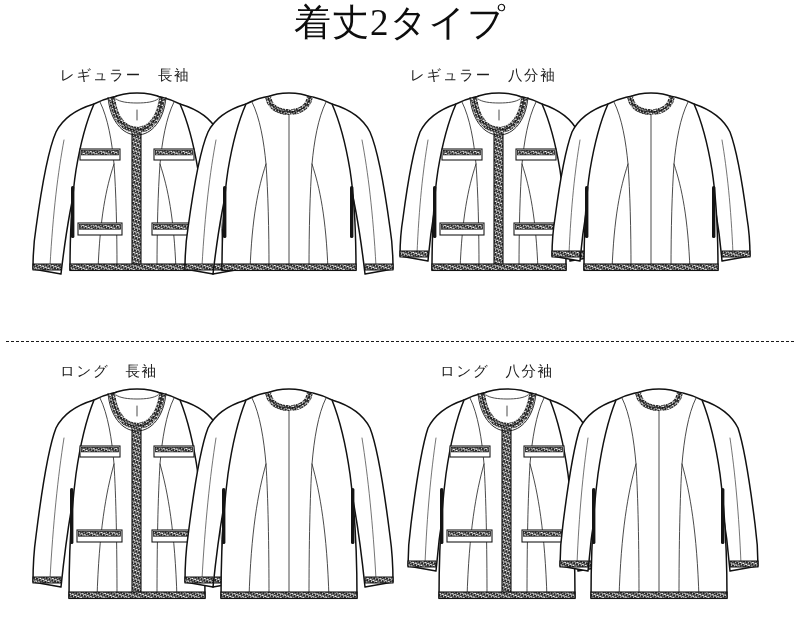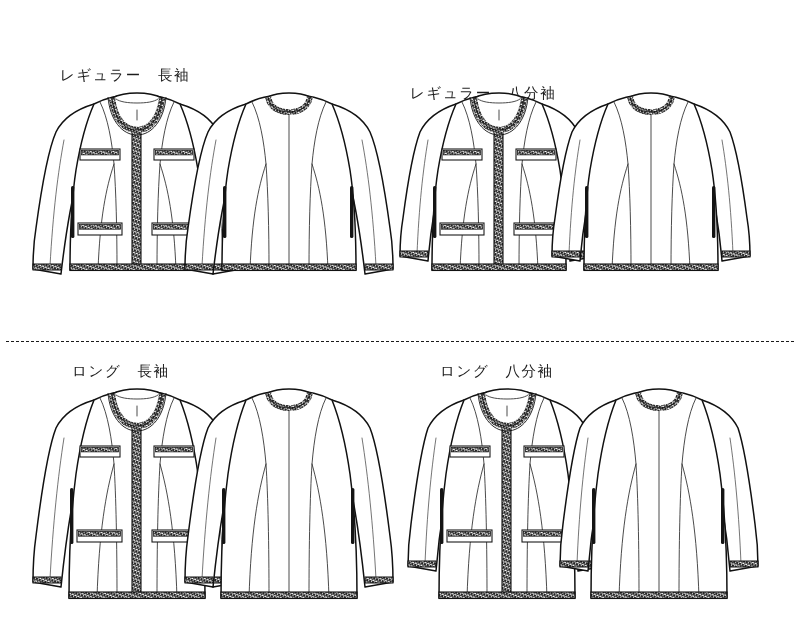--- a/index.html
+++ b/index.html
@@ -25,22 +25,22 @@
     border-top:1.6px dashed #1a1a1a;
   }
 
   
   .caption{
     position:absolute;font-size:14.5px;line-height:18px;
     font-family:"DejaVu Sans","Liberation Sans",sans-serif;
     letter-spacing:1.6px;color:#1c1c1c;white-space:pre;
   }
   #caption-0{left:60px;top:66px;width:300px;}
-  #caption-1{left:410px;top:84px;width:300px;}
-  #caption-2{left:72px;top:362px;width:300px;}
+  #caption-1{left:410px;top:66px;width:300px;}
+  #caption-2{left:60px;top:362px;width:300px;}
   #caption-3{left:440px;top:362px;width:300px;}
 
   
   .figure-group{position:absolute;}
   #group-0{left:28px;top:88px;width:356px;height:232px;}
   #group-1{left:390px;top:88px;width:356px;height:232px;}
   #group-2{left:28px;top:384px;width:356px;height:235px;}
   #group-3{left:398px;top:384px;width:356px;height:235px;}
 
   .figure-group svg{display:block;width:100%;height:100%;overflow:visible;}
@@ -51,20 +51,21 @@
   .sm{fill:none;stroke:#2b2b2b;stroke-width:0.85;stroke-linecap:round;}
   .sm2{fill:none;stroke:#3a3a3a;stroke-width:0.7;stroke-linecap:round;}
   .dk{fill:#141414;stroke:none;}
   .wht{fill:#ffffff;stroke:#1a1a1a;stroke-width:1.1;}
 </style>
 </head>
 <body>
 
 <div class="page">
 
+  <div id="page-title">着丈2タイプ</div>
 
   <div id="row-divider"></div>
 
   <div class="caption" id="caption-0">レギュラー　長袖</div>
   <div class="caption" id="caption-1">レギュラー　八分袖</div>
   <div class="caption" id="caption-2">ロング　長袖</div>
   <div class="caption" id="caption-3">ロング　八分袖</div>
 
   <div class="figure-group" id="group-0">
     <svg viewBox="0 0 356 232" preserveAspectRatio="none">

